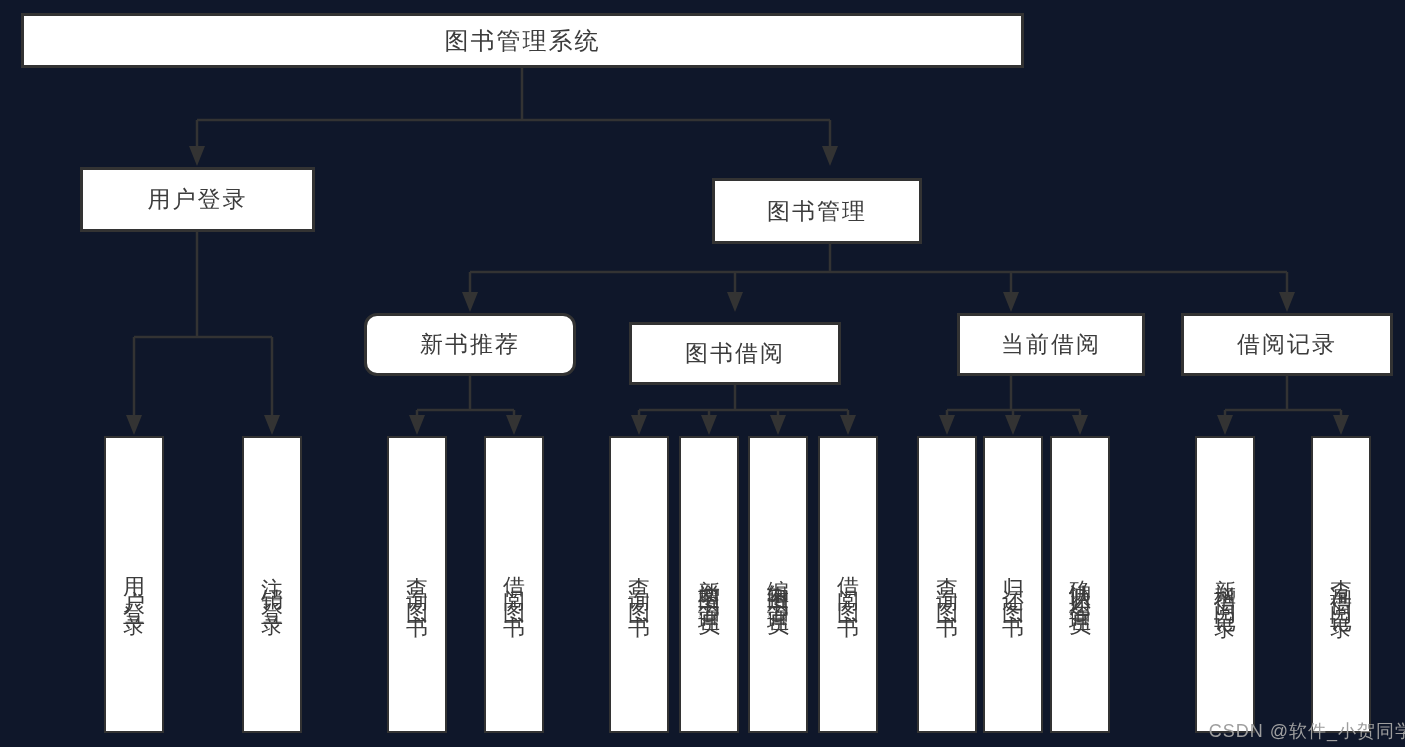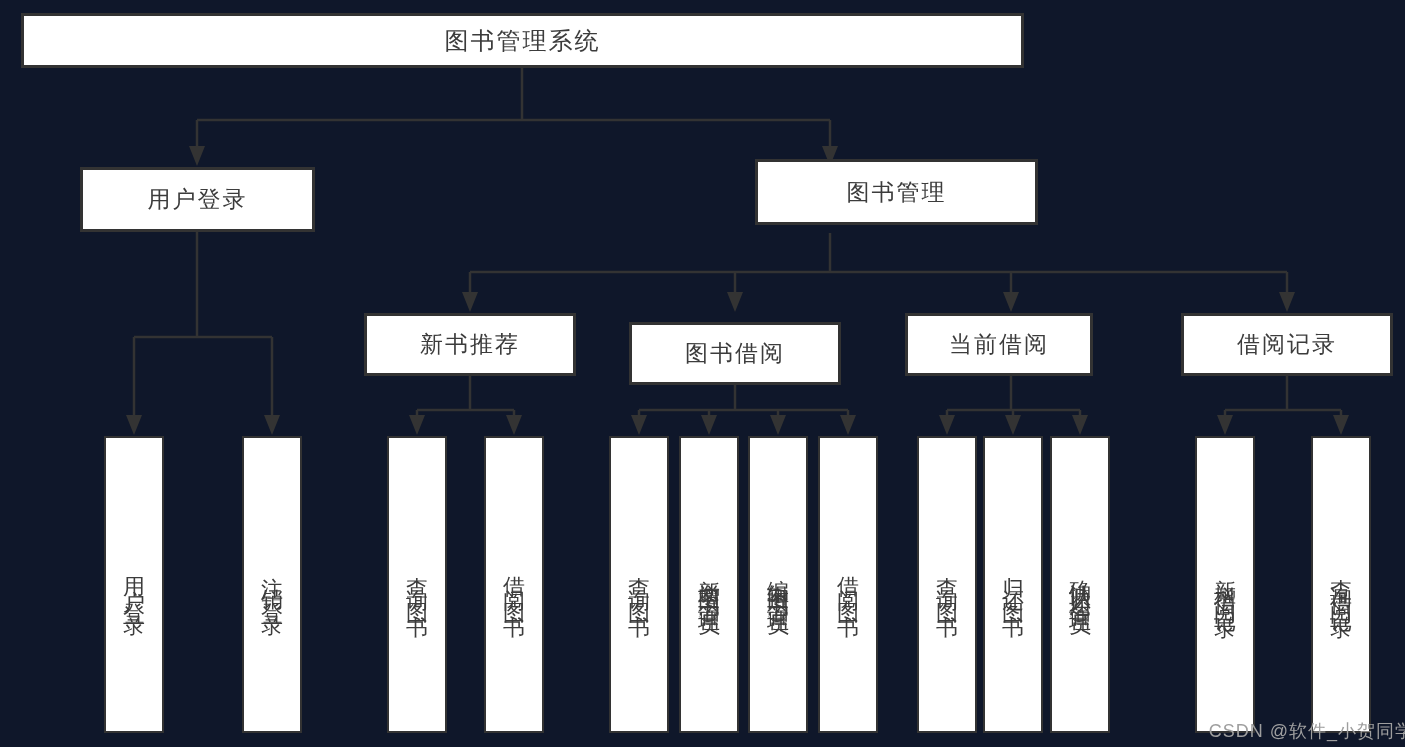--- a/index.html
+++ b/index.html
@@ -137,31 +137,31 @@
     </g>
   </svg>
 
   <div class="box root" style="left:21px; top:13px; width:1003px; height:55px;">
     <span class="hlabel">图书管理系统</span>
   </div>
 
   <div class="box" style="left:80px; top:167px; width:235px; height:65px;">
     <span class="hlabel">用户登录</span>
   </div>
-  <div class="box" style="left:712px; top:159px; width:283px; height:66px;margin-left:43px;">
+  <div class="box" style="left:712px; top:178px; width:210px; height:66px;">
     <span class="hlabel">图书管理</span>
   </div>
 
-  <div class="box" style="left:364px; top:313px; width:212px; height:63px;">
+  <div class="box" style="left:364px; top:313px; width:212px; height:63px;border-radius:13px;">
     <span class="hlabel">新书推荐</span>
   </div>
   <div class="box" style="left:629px; top:322px; width:212px; height:63px;">
     <span class="hlabel">图书借阅</span>
   </div>
-  <div class="box" style="left:905px; top:313px; width:188px; height:63px;">
+  <div class="box" style="left:957px; top:313px; width:188px; height:63px;">
     <span class="hlabel">当前借阅</span>
   </div>
   <div class="box" style="left:1181px; top:313px; width:212px; height:63px;">
     <span class="hlabel">借阅记录</span>
   </div>
 
   <div class="box vbox" style="left:104px; top:436px; width:60px; height:297px;">
     <span class="vlabel" style="letter-spacing: 13px;">用户登录</span>
   </div>
   <div class="box vbox" style="left:242px; top:436px; width:60px; height:297px;">

